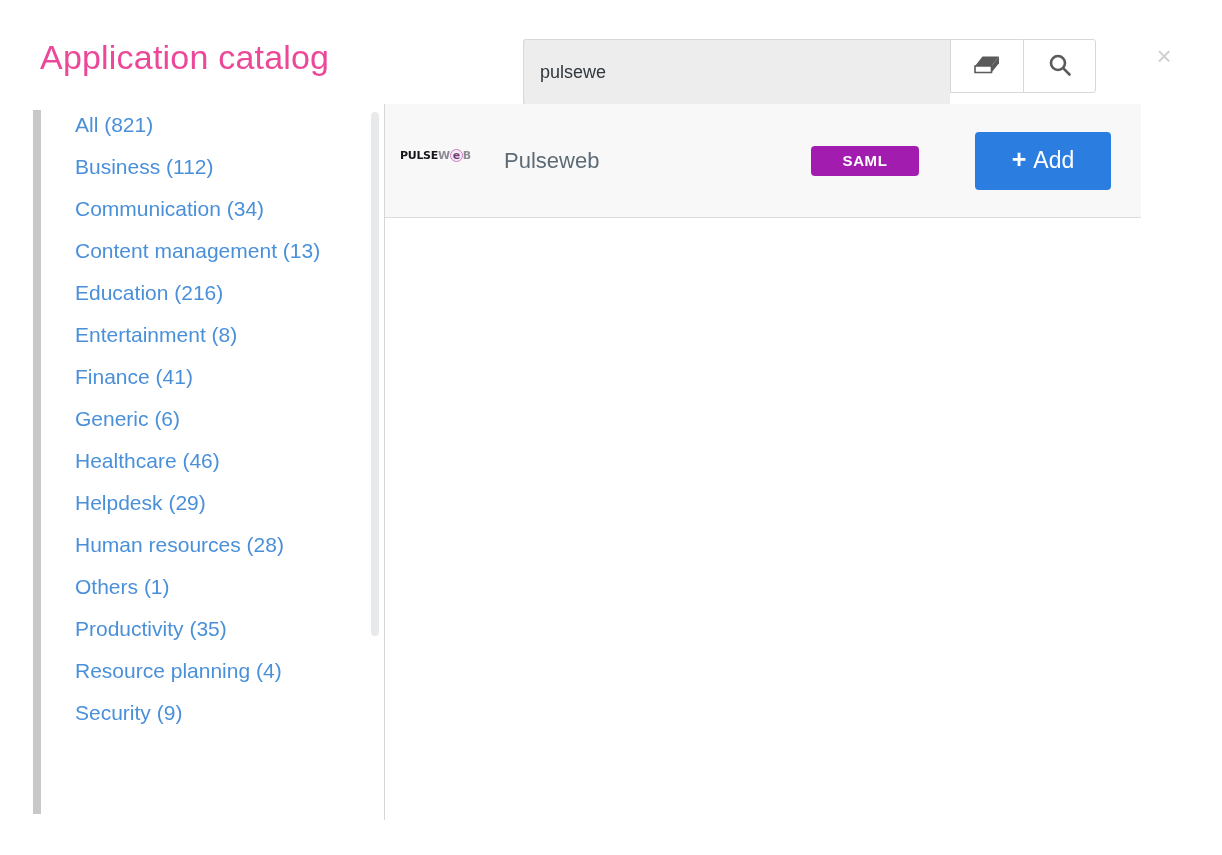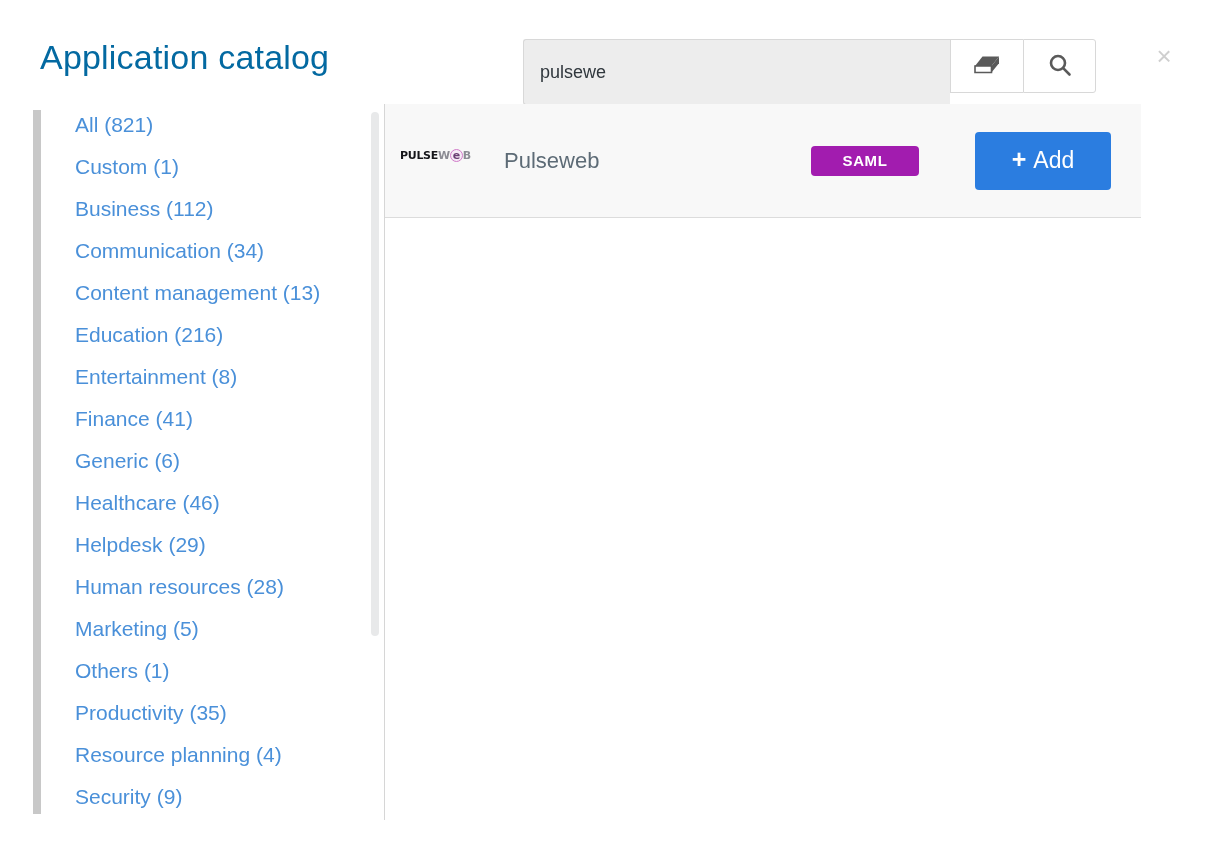--- a/index.html
+++ b/index.html
@@ -27,21 +27,21 @@
     width: 1222px;
     height: 104px;
   }
 
   .page-title {
     position: absolute;
     left: 40px;
     top: 38px;
     font-size: 34px;
     font-weight: 300;
-    color: #0369a1;
+    color: #ec4899;
     letter-spacing: 0.2px;
     white-space: nowrap;
   }
 
   
   .search-group {
     position: absolute;
     left: 523px;
     top: 39px;
     height: 54px;
@@ -340,24 +340,20 @@
   <div class="body-area">
 
     <div class="cat-col">
       <div class="cat-track"></div>
       <ul class="cat-list">
         <li class="cat-item">
           <span class="cat-label">All</span>
           <span class="cat-count">(821)</span>
         </li>
         <li class="cat-item">
-          <span class="cat-label">Custom</span>
-          <span class="cat-count">(1)</span>
-        </li>
-        <li class="cat-item">
           <span class="cat-label">Business</span>
           <span class="cat-count">(112)</span>
         </li>
         <li class="cat-item">
           <span class="cat-label">Communication</span>
           <span class="cat-count">(34)</span>
         </li>
         <li class="cat-item">
           <span class="cat-label">Content management</span>
           <span class="cat-count">(13)</span>
@@ -382,24 +378,20 @@
           <span class="cat-label">Healthcare</span>
           <span class="cat-count">(46)</span>
         </li>
         <li class="cat-item">
           <span class="cat-label">Helpdesk</span>
           <span class="cat-count">(29)</span>
         </li>
         <li class="cat-item">
           <span class="cat-label">Human resources</span>
           <span class="cat-count">(28)</span>
-        </li>
-        <li class="cat-item">
-          <span class="cat-label">Marketing</span>
-          <span class="cat-count">(5)</span>
         </li>
         <li class="cat-item">
           <span class="cat-label">Others</span>
           <span class="cat-count">(1)</span>
         </li>
         <li class="cat-item">
           <span class="cat-label">Productivity</span>
           <span class="cat-count">(35)</span>
         </li>
         <li class="cat-item">

